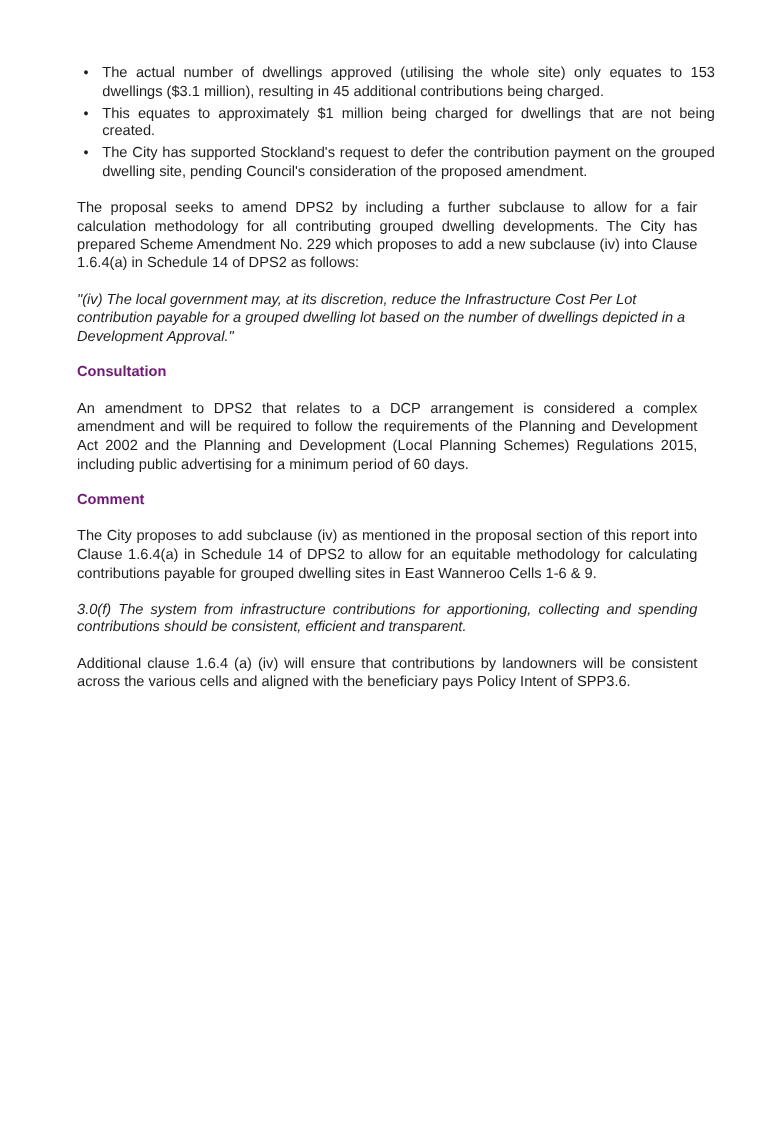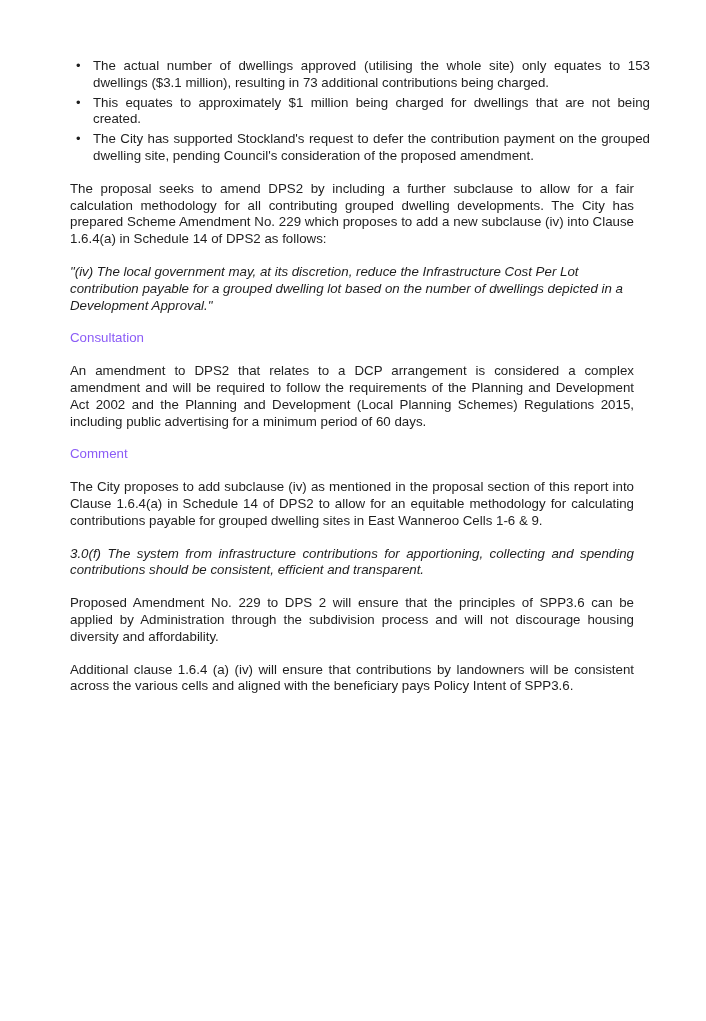--- a/index.html
+++ b/index.html
@@ -30,22 +30,22 @@
     text-align: left;
   }
   p.quote-justified {
     font-style: italic;
     text-align: justify;
   }
   h3 {
     margin: 0 0 16px 0;
     font-size: 13.3px;
     line-height: 16.8px;
-    font-weight: normal;
-    color: #8b5cf6;
+    font-weight: bold;
+    color: #701a75;
   }
   ul.bullets {
     list-style: none;
     margin: 0 0 16px 0;
     padding: 0;
   }
   ul.bullets li {
     position: relative;
     padding-left: 23px;
     margin-bottom: 3px;
@@ -61,21 +61,21 @@
   }
 </style>
 </head>
 <body>
 
 <div class="page">
 
   <ul class="bullets">
     <li>
       <span class="dot">•</span>
-      <span>The actual number of dwellings approved (utilising the whole site) only equates to 153 dwellings ($3.1 million), resulting in 73 additional contributions being charged.</span>
+      <span>The actual number of dwellings approved (utilising the whole site) only equates to 153 dwellings ($3.1 million), resulting in 45 additional contributions being charged.</span>
     </li>
     <li>
       <span class="dot">•</span>
       <span>This equates to approximately $1 million being charged for dwellings that are not being created.</span>
     </li>
     <li>
       <span class="dot">•</span>
       <span>The City has supported Stockland's request to defer the contribution payment on the grouped dwelling site, pending Council's consideration of the proposed amendment.</span>
     </li>
   </ul>
@@ -89,17 +89,16 @@
   <p><span>An amendment to DPS2 that relates to a DCP arrangement is considered a complex amendment and will be required to follow the requirements of the Planning and Development Act 2002 and the </span><span class="italic-inline">Planning and Development (Local Planning Schemes) Regulations 2015</span><span>, including public advertising for a minimum period of 60 days.</span></p>
 
   <h3>Comment</h3>
 
   <p>The City proposes to add subclause (iv) as mentioned in the proposal section of this report into Clause 1.6.4(a) in Schedule 14 of DPS2 to allow for an equitable methodology for calculating contributions payable for grouped dwelling sites in East Wanneroo Cells 1-6 &amp; 9.</p>
 
 
 
   <p class="quote-justified">3.0(f) The system from infrastructure contributions for apportioning, collecting and spending contributions should be consistent, efficient and transparent.</p>
 
-  <p>Proposed Amendment No. 229 to DPS 2 will ensure that the principles of SPP3.6 can be applied by Administration through the subdivision process and will not discourage housing diversity and affordability.</p>
 
   <p>Additional clause 1.6.4 (a) (iv) will ensure that contributions by landowners will be consistent across the various cells and aligned with the beneficiary pays Policy Intent of SPP3.6.</p>
 
 </div>
 
 </body></html>

